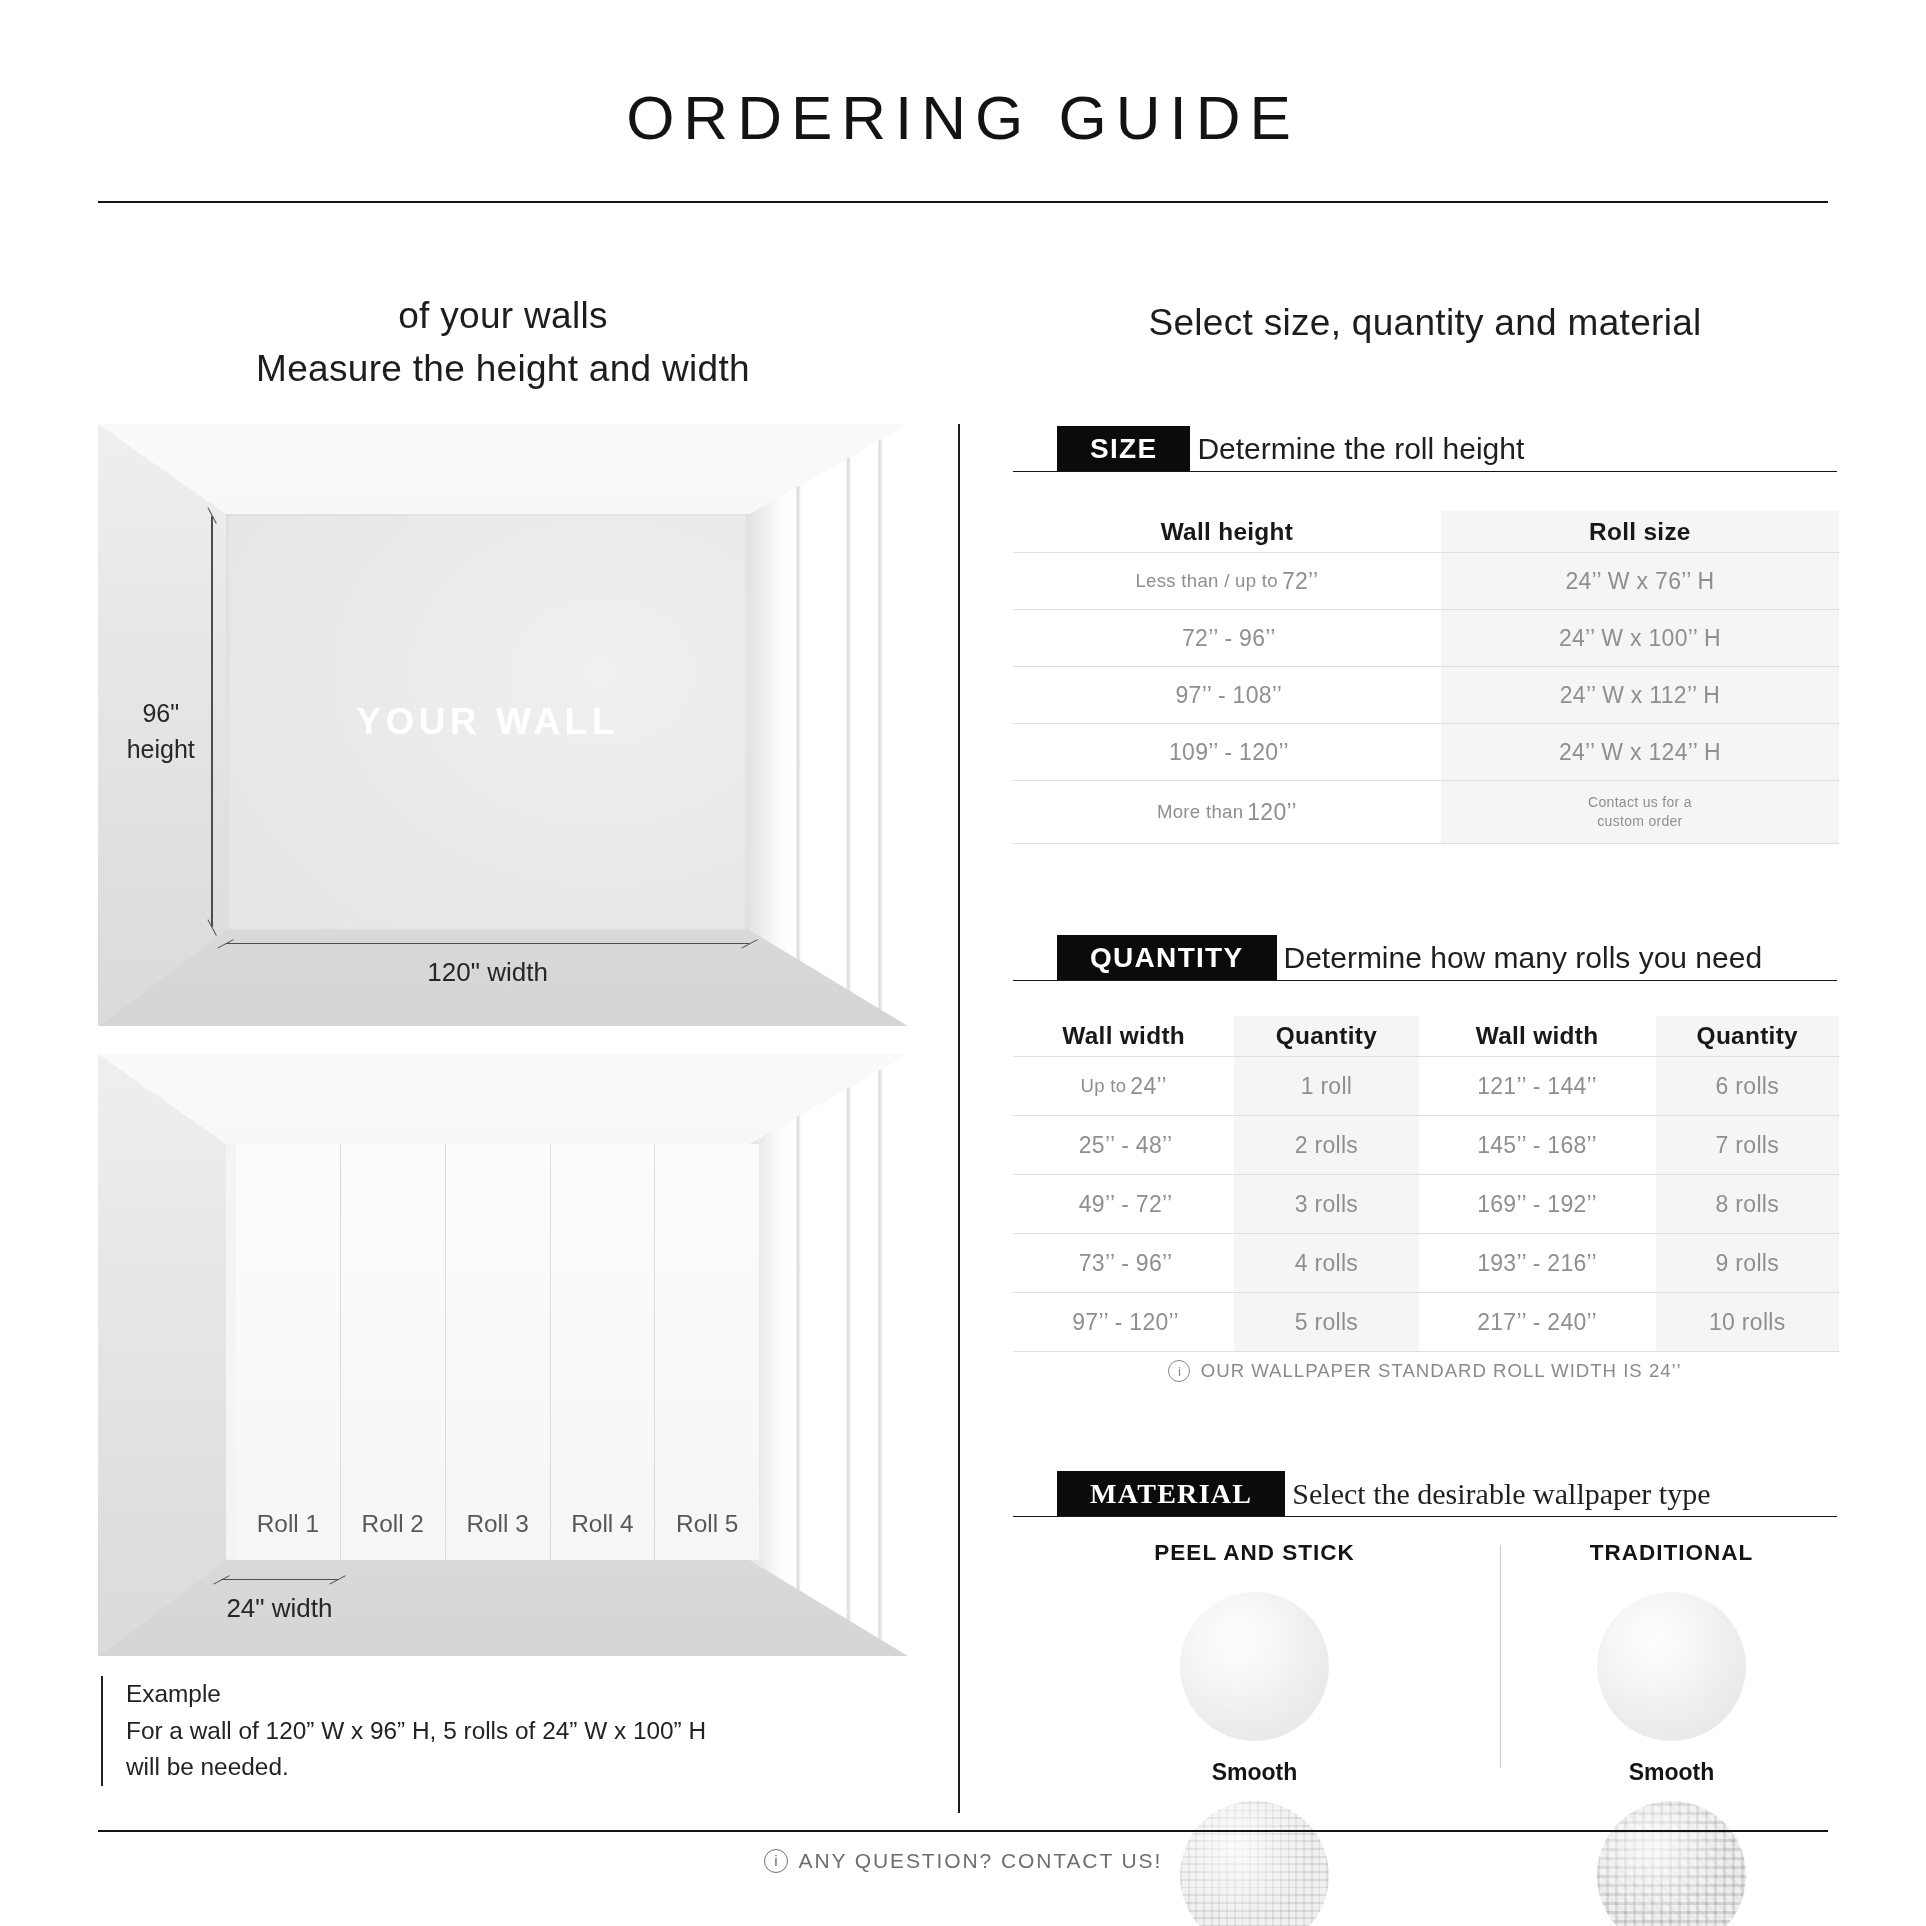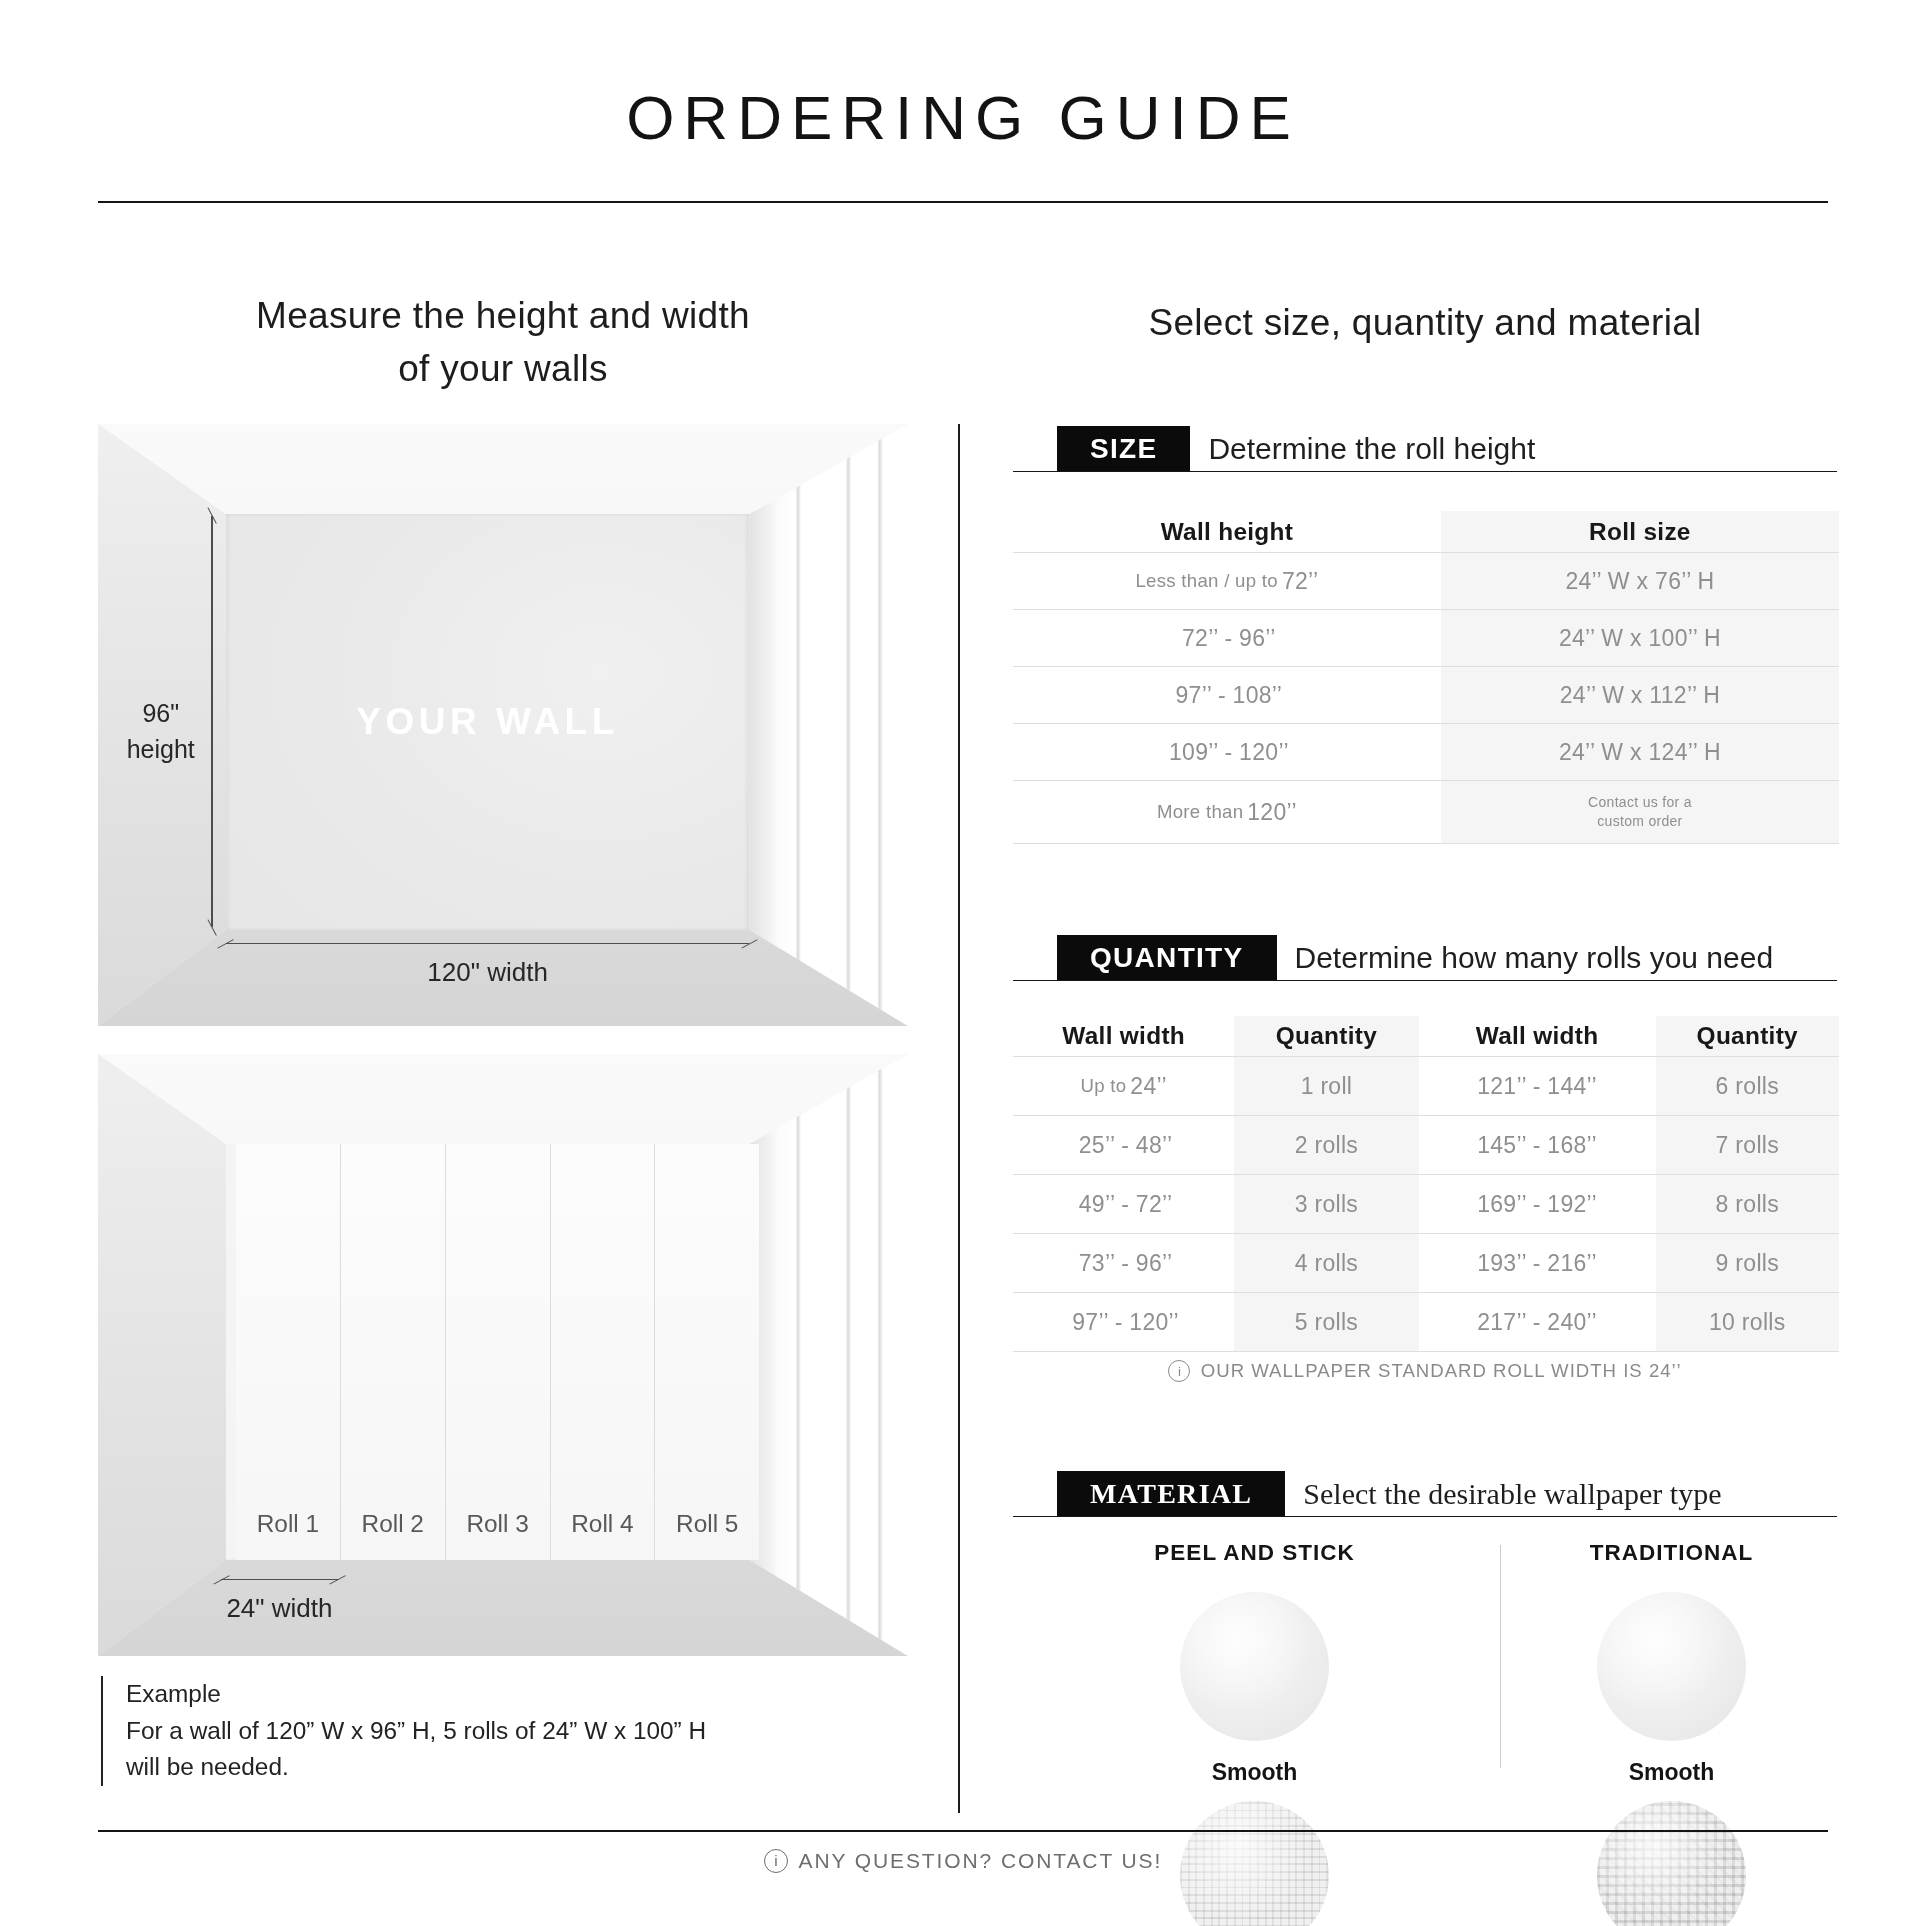--- a/index.html
+++ b/index.html
@@ -68,21 +68,21 @@
 
   
   .example{position:absolute;left:101px;top:1676px;width:796px;border-left:2.6px solid #222222;
            padding-left:23px;font-size:24.4px;line-height:1.5;color:#232323;}
 
   
   .sec-head{position:absolute;left:1013px;width:824px;height:45px;display:flex;align-items:center;
             border-bottom:1.9px solid #161616;}
   .badge{height:45px;display:flex;align-items:center;background:#0b0b0b;color:#ffffff;
          font-size:28px;font-weight:700;letter-spacing:1.3px;padding:0 33px;margin-left:44px;}
-  .sec-title{margin-left:18px;font-size:30px;color:#1f1f1f;white-space:nowrap;}
+  .sec-title{margin-left:7px;font-size:30px;color:#1f1f1f;white-space:nowrap;}
   .size-head{top:426px;}
   .q-head{top:935px;}
   .m-head{top:1471px;font-family:Liberation Serif, serif;}
 
   
   .table{position:absolute;left:1013px;width:826px;}
   .size-table{top:511px;}
   .q-table{top:1016px;}
   .trow{display:grid;border-bottom:0.6px solid #dedede;}
   .size-grid{grid-template-columns:51.8% 48.2%;}
@@ -140,22 +140,22 @@
 </style>
 </head>
 <body>
 
 <div class="page">
 
   <div class="title">ORDERING GUIDE</div>
   <div class="title-rule"></div>
 
   <div class="col-heading left-heading">
+    <div>of your walls</div>
     <div>Measure the height and width</div>
-    <div>of your walls</div>
   </div>
 
   <div class="room room1">
     <div class="ceiling"></div>
     <div class="wall-left"></div>
     <div class="floor"></div>
     <div class="win-zone"></div>
     <div class="wall-back"></div>
     <div class="wall-word">YOUR WALL</div>
     <div class="vdim"></div>

